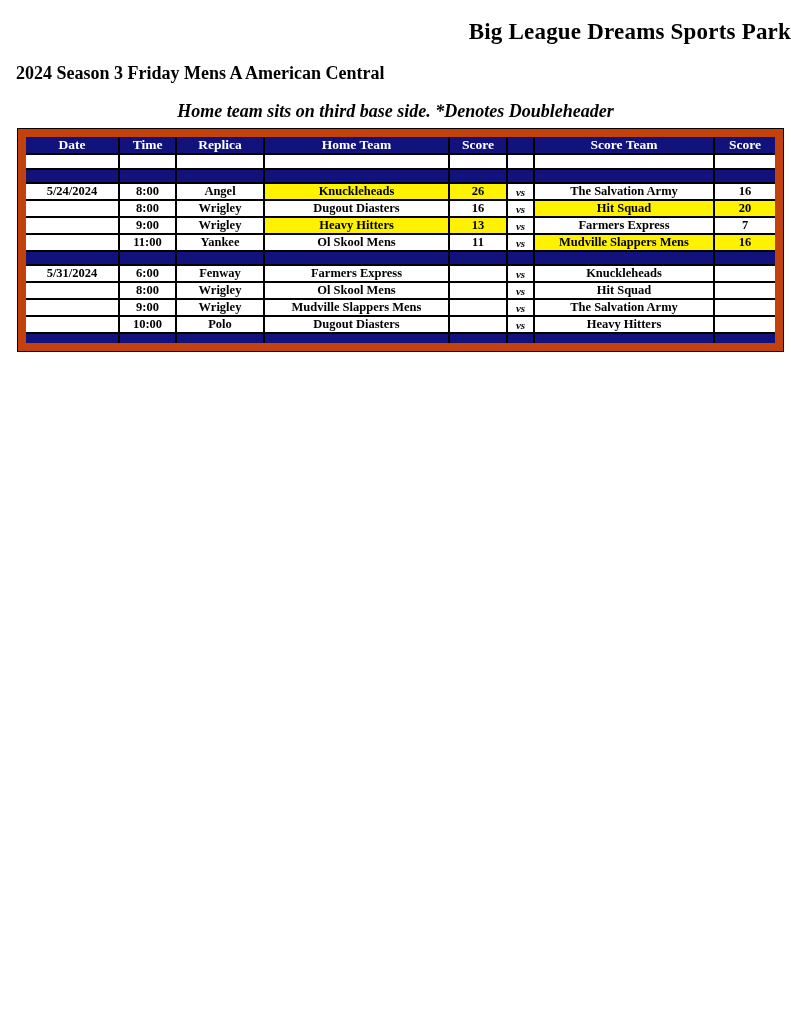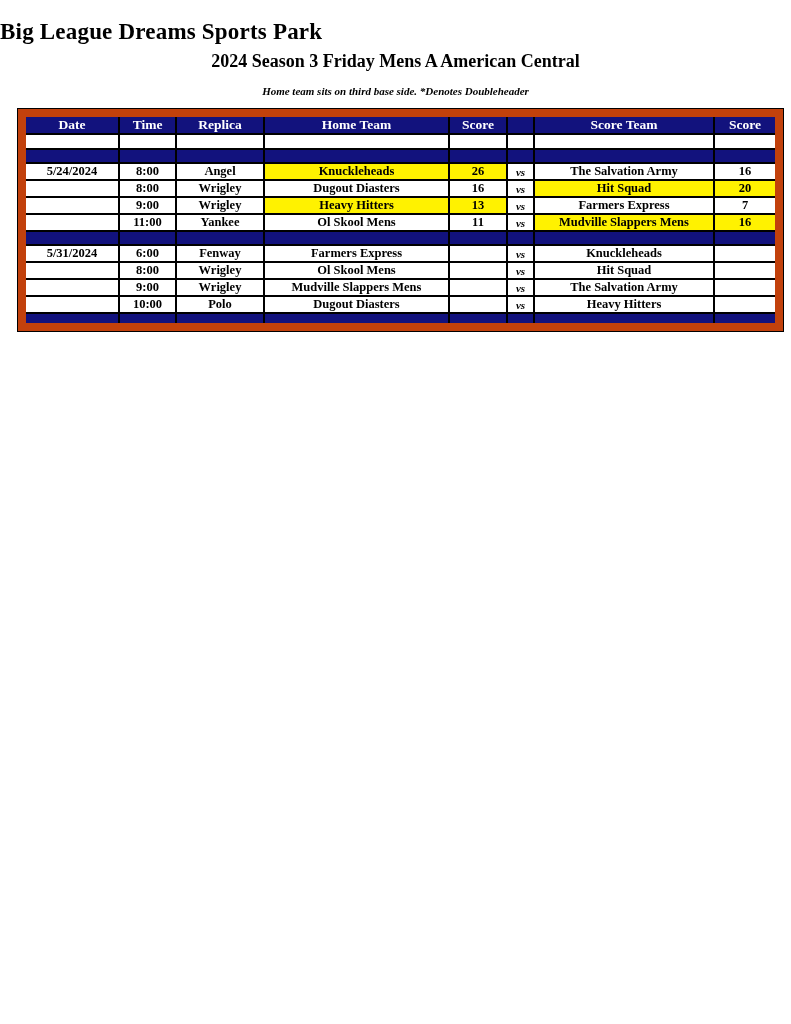--- a/index.html
+++ b/index.html
@@ -4,29 +4,29 @@
 <style>
   :root { --navy:#12127D; --yellow:#FFF200; --header_text:#FFFFFF; --text:#000000; }
   * { box-sizing: border-box; }
   html,body { margin:0; padding:0; }
   body {
     width:791px; height:1024px; background:#FFFFFF;
     font-family:"Liberation Serif","DejaVu Serif",serif;
     color:var(--text);
   }
   .title {
-    text-align:left; font-weight:bold; font-size:23px;
+    text-align:right; font-weight:bold; font-size:23px;
     margin:18px 0 0 0; line-height:27px; letter-spacing:0.2px;
   }
   .subtitle {
-    text-align:center; font-weight:bold; font-size:18px;
-    margin:4px; line-height:24px;
+    text-align:left; font-weight:bold; font-size:18px;
+    margin:16px; line-height:24px;
   }
   .note {
-    text-align:center; font-weight:bold; font-style:italic; font-size:11px;
+    text-align:center; font-weight:bold; font-style:italic; font-size:18px;
     margin:8px; line-height:20px;
   }
   table.schedule {
     border-collapse:collapse; table-layout:fixed;
     width:757px; margin:7px 0 0 18px;
     border:8px solid #c2410c; outline:1px solid #000;
   }
   col.c-date{width:97px} col.c-time{width:57px} col.c-replica{width:88px}
   col.c-home{width:185px} col.c-hscore{width:58px} col.c-vs{width:27px}
   col.c-away{width:180px} col.c-ascore{width:65px}

